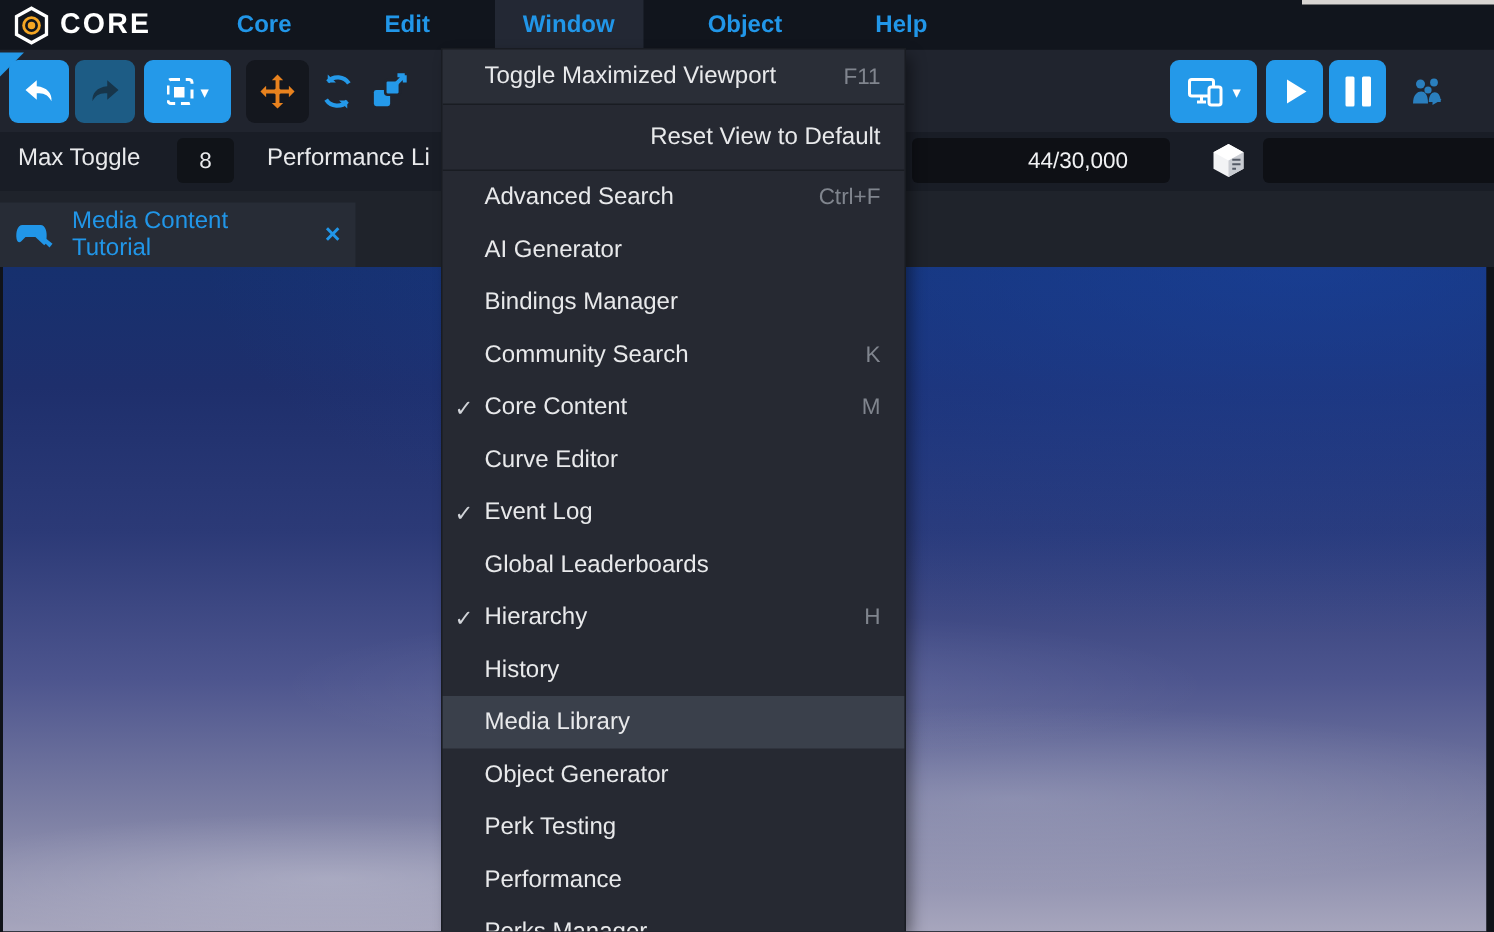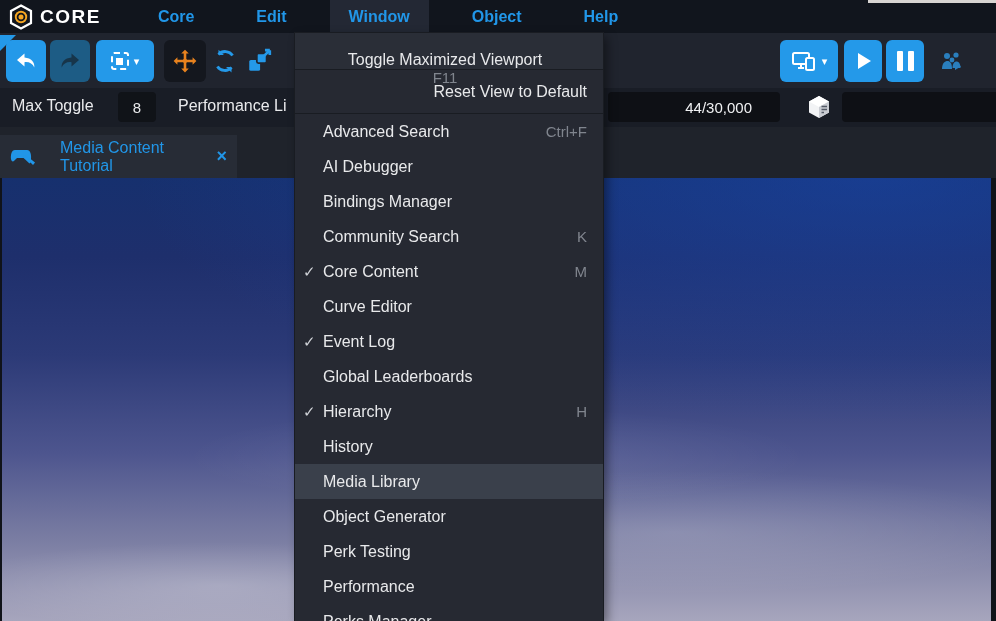--- a/index.html
+++ b/index.html
@@ -63,21 +63,21 @@
                 background:#0e1015; border-radius:4px; color:#f0f1f3; font-size:15px;
                 display:flex; align-items:center; justify-content:flex-end; padding-right:28px; }
   .cubewrap { position:absolute; left:806px; top:6px; }
   .emptybox { position:absolute; left:842px; top:4px; width:160px; height:30px;
               background:#0e1015; border-radius:4px; }
 
   
   .tabbar { position:absolute; top:127px; left:0; width:996px; height:51px;
             background:#1f232b; z-index:4; }
   .tab { position:absolute; left:0; top:8px; width:237px; height:43px; background:#272c36;
-         display:flex; align-items:center; gap:24px; padding:0 10px; }
+         display:flex; align-items:center; gap:12px; padding:0 10px; }
   .tab-label { color:#2196e8; font-size:16px; }
   .tab-close { color:#2196e8; font-size:18px; font-weight:bold; margin-left:4px; cursor:default; }
 
   
   .viewport { position:absolute; top:178px; left:0; width:996px; height:443px; z-index:1;
     border-left:2px solid #101319; border-right:5px solid #101319;
     background:
       radial-gradient(55% 20% at 68% 80%, rgba(255,255,255,.16), transparent 70%),
       radial-gradient(40% 14% at 22% 92%, rgba(255,255,255,.20), transparent 70%),
       radial-gradient(45% 16% at 50% 63%, rgba(255,255,255,.09), transparent 70%),
@@ -88,21 +88,21 @@
   
   .dropdown { position:absolute; left:295px; top:33px; width:308px; bottom:0;
               background:#262932; z-index:40; overflow:hidden;
               box-shadow:0 0 0 1px #191c22, 4px 4px 10px rgba(0,0,0,.45); }
   .mi { height:35px; display:flex; align-items:center; padding:0 16px 0 8px;
         color:#e8e9eb; font-size:16px; cursor:default; }
   .mi .chk { visibility:hidden; width:20px; color:#d0d3d8; font-size:15px; }
   .mi.checked .chk { visibility:visible; }
   .mi .lbl { flex:1; }
   .mi .sc  { color:#80858e; font-size:15px; }
-  .mi.first { height:37px; background:#2a2e37;flex-direction:column; }
+  .mi.first { height:37px; background:#2a2e37; }
   .mi.second{ height:44px;text-align:right; }
   .mi.sep { border-bottom:1px solid #191c22; }
   .mi.hl  { background:#3a404b; }
 </style>
 </head>
 <body>
 
 <div class="app">
 
   <div class="menubar">
@@ -265,21 +265,21 @@
         <span class="lbl">Reset View to Default</span>
         <span class="sc"></span>
       </div>
     <div class="mi">
         <span class="chk">✓</span>
         <span class="lbl">Advanced Search</span>
         <span class="sc">Ctrl+F</span>
       </div>
     <div class="mi">
         <span class="chk">✓</span>
-        <span class="lbl">AI Debugger</span>
+        <span class="lbl">AI Generator</span>
         <span class="sc"></span>
       </div>
     <div class="mi">
         <span class="chk">✓</span>
         <span class="lbl">Bindings Manager</span>
         <span class="sc"></span>
       </div>
     <div class="mi">
         <span class="chk">✓</span>
         <span class="lbl">Community Search</span>

